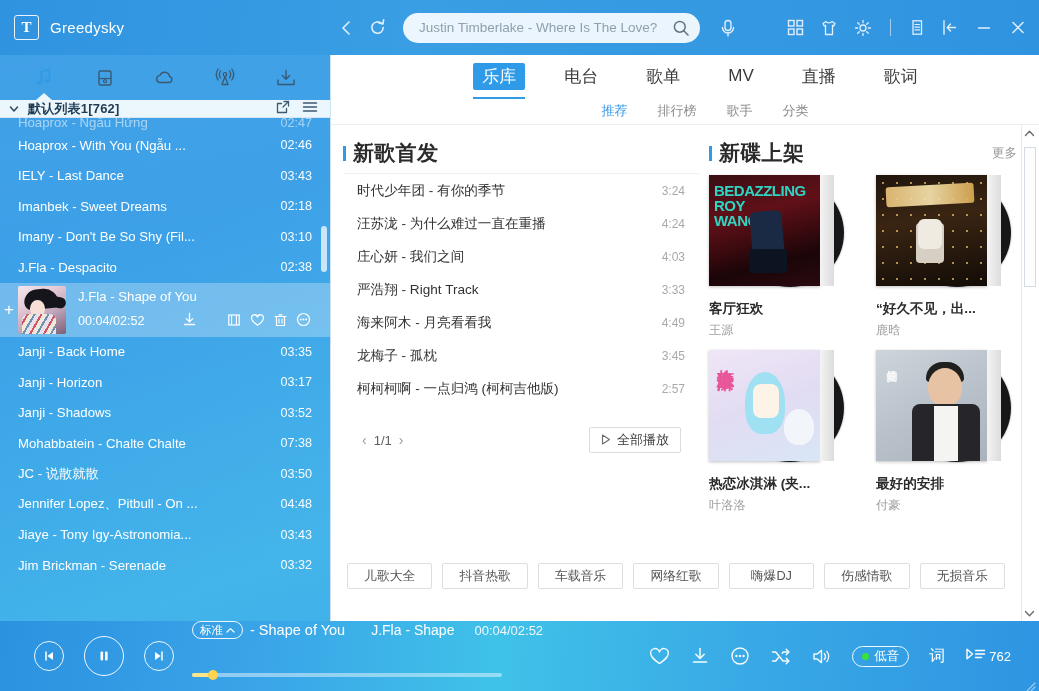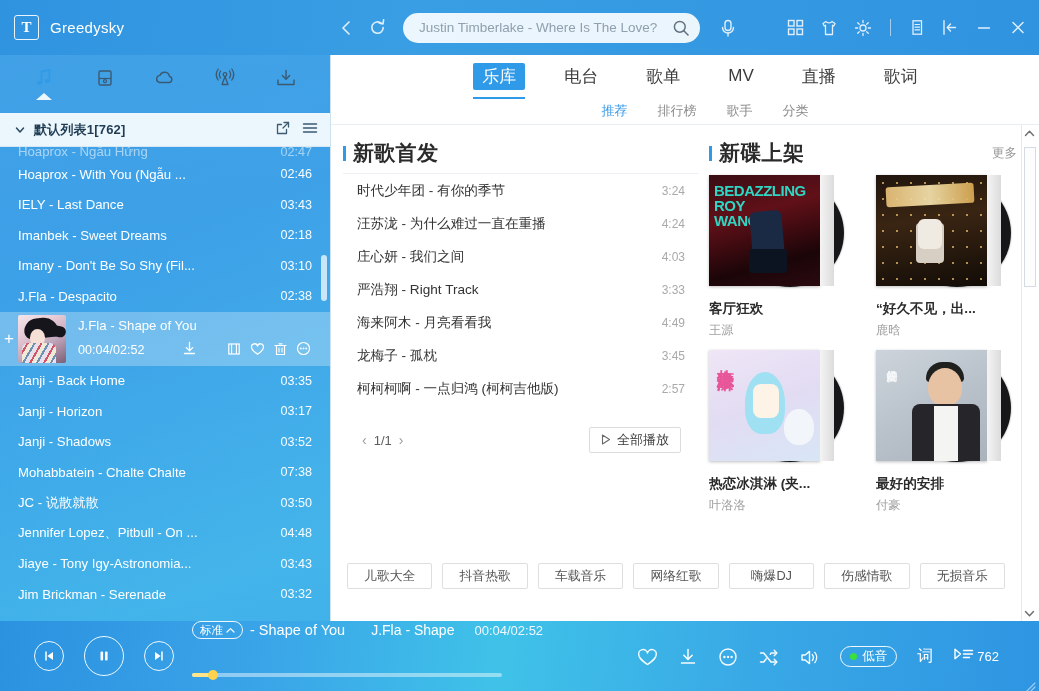--- a/index.html
+++ b/index.html
@@ -66,24 +66,23 @@
     padding: 0 14px;
   }
   .lib-tab { position: relative; width: 44px; height: 42px; display:flex; align-items:center; justify-content:center; cursor: pointer; }
   .lib-tab svg { display: block; }
   .lib-tab.active::after {
     content: ""; position: absolute; bottom: -1px; left: 50%; transform: translateX(-50%);
     width: 0; height: 0; border-left: 8px solid transparent; border-right: 8px solid transparent;
     border-bottom: 7px solid #ecf6fd;
   }
   .playlist-head {
-    height: 34px; background: #ecf6fd; display: flex; align-items: center;
-    padding: 0 12px 0 8px; gap: 4px;
+    height: 18px; background: #ecf6fd; display: flex; align-items: center;
+    padding: 0 12px 0 2px; gap: 4px;
     border-bottom: 1px solid #d6e7f3;
-    margin-top: 13px;
   }
   .pl-title { font-size: 13px; font-weight: bold; color: #1f3c52; flex: 1; letter-spacing:.2px;}
   .pl-head-ico { color: #3c5a70; margin-left: 8px; cursor:pointer; }
 
   .songlist {
     position: relative;
     height: 491px; overflow: hidden;
   }
   .song-row {
     height: 30.5px; display: flex; align-items: center;
@@ -279,21 +278,21 @@
   .pl-song { font-size: 14.5px; color:#ffffff; }
   .pl-artist { margin-left: 26px; font-size: 14px; color:#ffffff; }
   .pl-time { margin-left: 20px; font-size: 13px; color:#f0f8ff; }
   .progress {
     position:absolute; left: 18px; bottom: 14px; width: 310px; height: 4px;
     border-radius: 2px; background: rgba(255,255,255,.45);
   }
   .progress .fill { position:absolute; left:0; top:0; height:4px; width: 20px; border-radius:2px; background:#ffe58a; }
   .progress .knob { position:absolute; left: 16px; top:-3px; width:10px; height:10px; border-radius:50%; background:#ffd34d; }
 
-  .pl-right { display:flex; align-items:flex-end; gap: 20px; padding-right: 40px; color:#ffffff; }
+  .pl-right { display:flex; align-items:center; gap: 20px; padding-right: 28px; color:#ffffff; }
   .bass-pill {
     border: 1px solid rgba(255,255,255,.92); border-radius: 11px; height: 21px; padding: 0 9px;
     display:flex; align-items:center; gap: 5px; font-size: 12.5px; color:#ffffff;
   }
   .bass-dot { width: 7px; height: 7px; border-radius:50%; background:#3be03b; }
   .lyric-ch { font-size: 16px; color:#ffffff; }
   .queue { display:flex; align-items:center; gap: 3px; }
   .queue-count { font-size: 13px; color:#ffffff; }
   .resize-grip { position:absolute; right:3px; bottom:3px; width:10px; height:10px; opacity:.7;}
 </style>

